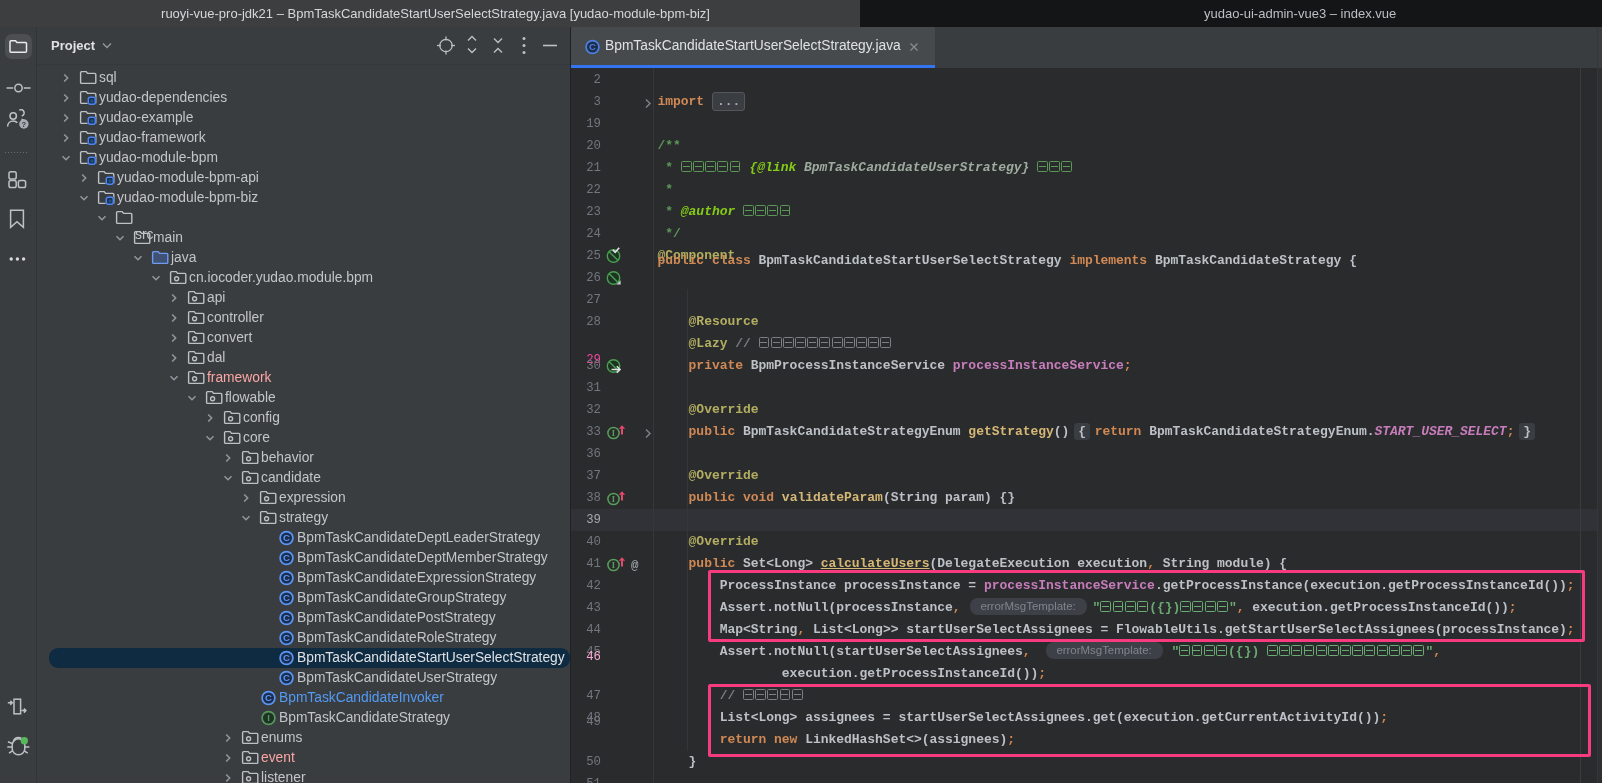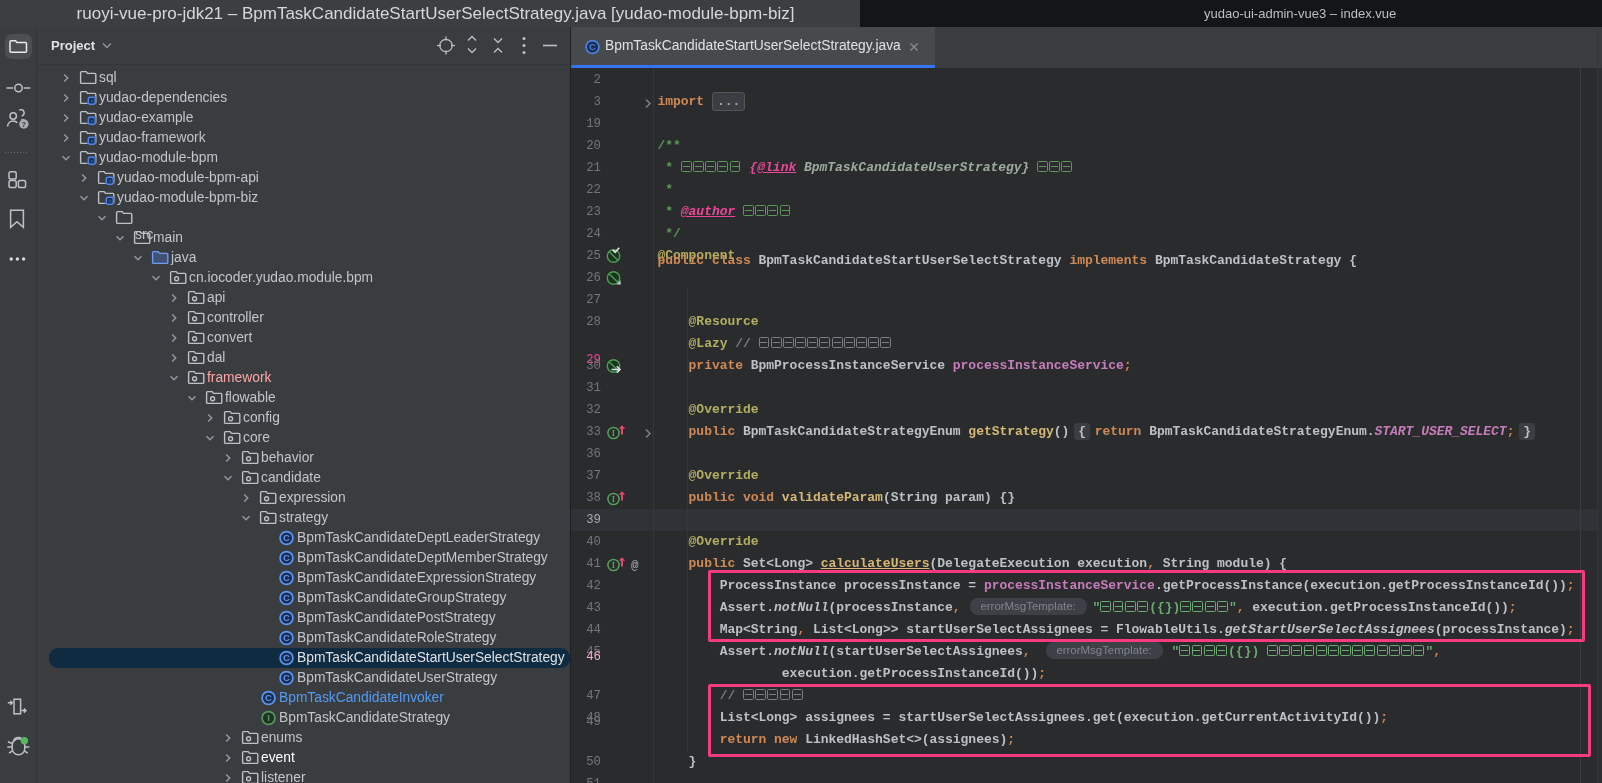--- a/index.html
+++ b/index.html
@@ -2,32 +2,32 @@
 <html><head><meta charset="utf-8"><style>
 
 *{margin:0;padding:0;box-sizing:border-box}
 html,body{width:1602px;height:783px;overflow:hidden}
 body{position:relative;background:#2a2b2d;font-family:"Liberation Sans",sans-serif}
 .abs{position:absolute}
 .code{font-family:"Liberation Mono",monospace;font-size:13px;line-height:22px;white-space:pre;font-weight:bold;letter-spacing:-0.03px;color:#bcc1c7}
 .ln{position:absolute;left:556px;width:45px;text-align:right;font-family:"Liberation Mono",monospace;font-size:12.3px;line-height:22px;color:#72767d;font-weight:normal}
 .cj{display:inline-block;width:10.9px;height:11.6px;border:1.4px solid;border-radius:1.5px;margin-right:1.3px;vertical-align:-1.3px;background:linear-gradient(currentColor,currentColor) center/7px 1.3px no-repeat}
 .kw{color:#d08955}.ann{color:#b3ae60}.str{color:#6aab73}.cmt{color:#7a7e85}
-.doc{color:#5c9758}.doctag{color:#ec4899;font-style:italic;text-decoration:underline}
+.doc{color:#5c9758}.doctag{color:#84cc16;font-style:italic;}
 .docref{color:#9dab9e;font-style:italic}.fld{color:#c77dbb}.met{color:#d6b876}
-.orp{color:#d3864f}.ital{font-style:italic}.cst{color:#c77dbb;font-style:italic}
+.orp{color:#d3864f}.ital{}.cst{color:#c77dbb;font-style:italic}
 .pill{display:inline-block;background:#3d4046;color:#80848c;font-family:"Liberation Sans",sans-serif;
  font-size:11.5px;font-weight:normal;line-height:17px;height:17px;border-radius:8px;text-align:center;vertical-align:1px}
 .fold{display:inline-block;background:#3a3d41;border:1px solid #54565a;border-radius:3px;color:#a9abb0;
  line-height:17px;height:19px;vertical-align:0px;padding:0 4px;margin-left:0px}
 .fbr{background:#3a3d42;border-radius:3px;padding:1px 4.5px;margin:0 -3.5px}
 .trow{position:absolute;height:20px;line-height:20px;font-size:13.8px;color:#c2c5c9;white-space:pre}
 
 </style></head><body>
-<div class="abs" style="left:0;top:0;width:860px;height:27px;background:#3d3e40;text-align:center;text-indent:11px;font-size:17px;line-height:27px;color:#d6d7d9">ruoyi-vue-pro-jdk21 – BpmTaskCandidateStartUserSelectStrategy.java [yudao-module-bpm-biz]</div>
+<div class="abs" style="left:0;top:0;width:860px;height:27px;background:#3d3e40;text-align:center;text-indent:11px;font-size:13px;line-height:27px;color:#d6d7d9">ruoyi-vue-pro-jdk21 – BpmTaskCandidateStartUserSelectStrategy.java [yudao-module-bpm-biz]</div>
 <div class="abs" style="left:860px;top:0;width:742px;height:27px;background:#141517;font-size:13px;line-height:27px;color:#bdbfc2">
     <span style="position:absolute;left:344px">yudao-ui-admin-vue3 – index.vue</span>
   </div>
 <div class="abs" style="left:570px;top:27px;width:1032px;height:756px;background:#2a2b2d"></div>
 <div class="abs" style="left:0;top:27px;width:37px;height:756px;background:#3a3d40"></div>
 <div class="abs" style="left:5px;top:34px;width:27px;height:25px;border-radius:7px;background:#4c4e52"></div>
 <svg class="abs" width="37" height="756" style="left:0;top:27px" viewBox="0 0 37 756" fill="none" stroke="#bdc1c6" stroke-width="1.5">
     <path stroke="#e8eaec" d="M11 13.8h4.6l1.3 1.8h8.6a1 1 0 0 1 1 1v7.6a1 1 0 0 1-1 1H11a1 1 0 0 1-1-1v-9.4a1 1 0 0 1 1-1z" stroke-width="1.5"></path>
     <circle cx="18.5" cy="61" r="3.7"></circle>
     <line x1="6.5" y1="61" x2="13.2" y2="61"></line>
@@ -210,21 +210,21 @@
 <div class="trow" style="left:297px;top:548px;color:#c2c5c9">BpmTaskCandidateDeptMemberStrategy</div>
 <div class="trow" style="left:297px;top:568px;color:#c2c5c9">BpmTaskCandidateExpressionStrategy</div>
 <div class="trow" style="left:297px;top:588px;color:#c2c5c9">BpmTaskCandidateGroupStrategy</div>
 <div class="trow" style="left:297px;top:608px;color:#c2c5c9">BpmTaskCandidatePostStrategy</div>
 <div class="trow" style="left:297px;top:628px;color:#c2c5c9">BpmTaskCandidateRoleStrategy</div>
 <div class="trow" style="left:297px;top:648px;color:#dfe1e5">BpmTaskCandidateStartUserSelectStrategy</div>
 <div class="trow" style="left:297px;top:668px;color:#c2c5c9">BpmTaskCandidateUserStrategy</div>
 <div class="trow" style="left:279px;top:688px;color:#539bf5">BpmTaskCandidateInvoker</div>
 <div class="trow" style="left:279px;top:708px;color:#c2c5c9">BpmTaskCandidateStrategy</div>
 <div class="trow" style="left:261px;top:728px;color:#c2c5c9">enums</div>
-<div class="trow" style="left:261px;top:748px;color:#ffffff">event</div>
+<div class="trow" style="left:261px;top:748px;color:#fca5a5">event</div>
 <div class="trow" style="left:261px;top:768px;color:#c2c5c9">listener</div>
 <div class="abs" style="left:570px;top:27px;width:1032px;height:41px;background:#3a3d40"></div>
 <div class="abs" style="left:570px;top:27px;width:365px;height:38px;background:#464a4d"></div>
 <div class="abs" style="left:570px;top:65px;width:365px;height:3px;background:#3574f0"></div>
 <svg class="abs" width="20" height="20" style="left:583px;top:37px" viewBox="0 0 20 20">
     <circle cx="9.5" cy="10" r="6.4" fill="#1c2d4d" stroke="#4d80e0" stroke-width="1.7"></circle>
     <text x="9.5" y="13.4" text-anchor="middle" font-size="9.5" font-weight="bold" fill="#4d80e0" font-family="Liberation Sans">C</text>
   </svg>
 <div class="abs" style="left:605px;top:27px;height:38px;line-height:38px;font-size:13.8px;color:#dfe1e5">BpmTaskCandidateStartUserSelectStrategy.java</div>
 <svg class="abs" width="12" height="12" style="left:908px;top:41px" viewBox="0 0 12 12" stroke="#898c90" stroke-width="1.3">

